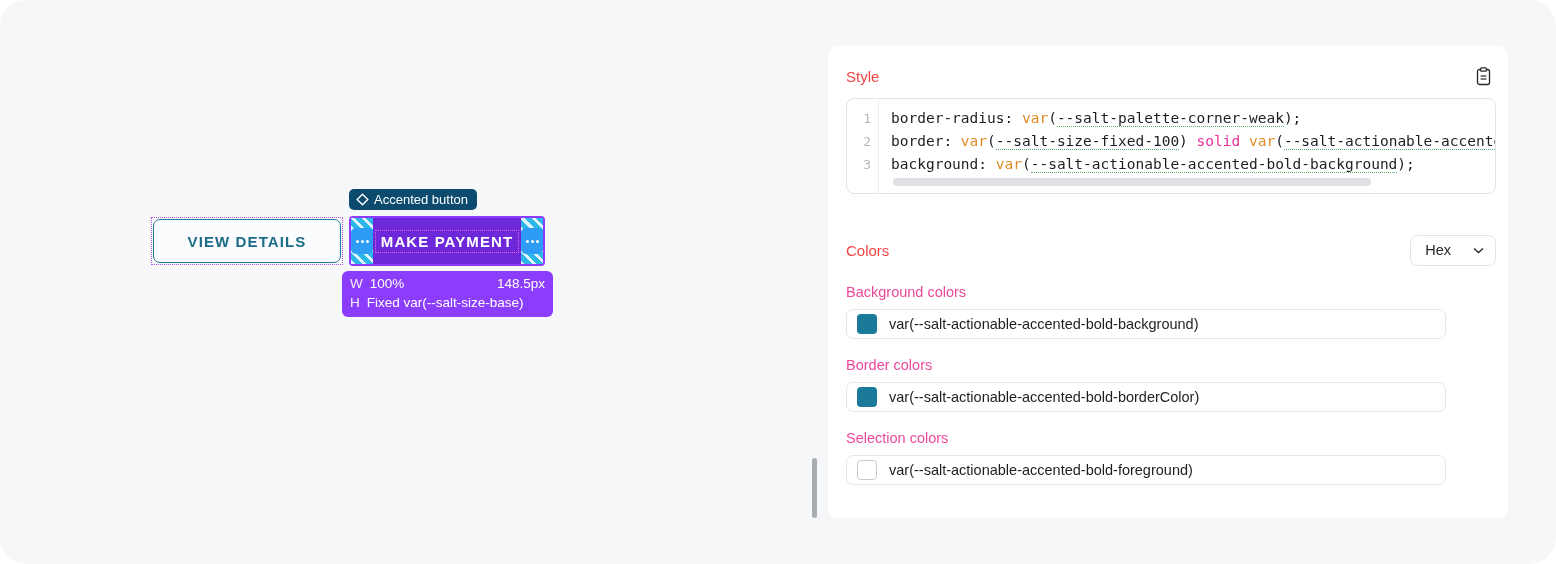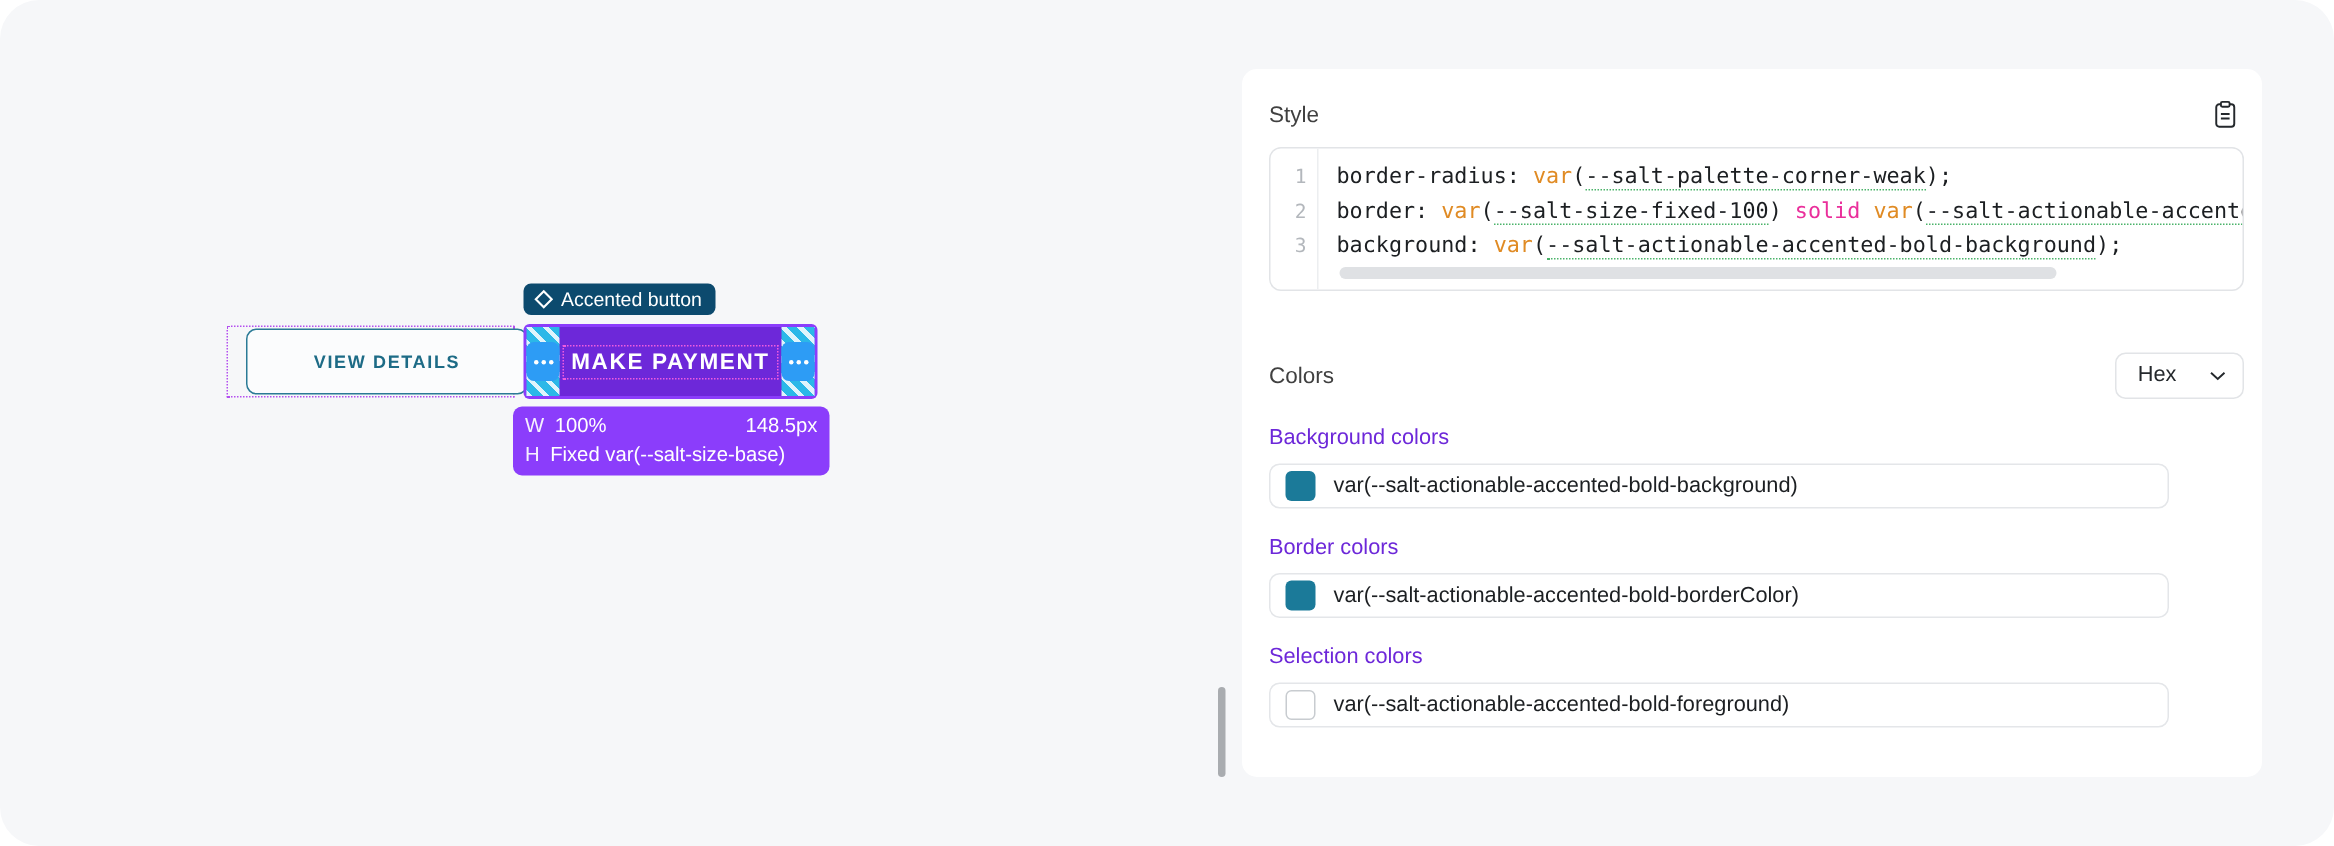--- a/index.html
+++ b/index.html
@@ -55,24 +55,23 @@
     width: 188px;
     height: 44px;
     box-sizing: border-box;
     background: #fbfcfd;
     border: 1.5px solid #2a7a96;
     border-radius: 7px;
     display: flex;
     align-items: center;
     justify-content: center;
     color: #1d6b86;
-    font-size: 12px;
+    font-size: 15px;
     font-weight: bold;
     letter-spacing: 1.1px;
-    margin-left: 11px;
   }
 
   
   .badge-label {
     position: absolute;
     left: 349px;
     top: 189px;
     height: 21px;
     padding: 0 9px 0 7px;
     background: #0c4a6e;
@@ -209,21 +208,21 @@
   }
 
   .sec-head {
     display: flex;
     align-items: center;
     justify-content: space-between;
     height: 28px;
   }
   .sec-title {
     font-size: 15px;
-    color: #404040;
+    color: #ef4444;
   }
   .copy-btn {
     width: 26px; height: 26px;
     display: flex;
     align-items: center;
     justify-content: center;
   }
 
   
   .editor {
@@ -296,21 +295,21 @@
     border-radius: 7px;
     background: #ffffff;
     font-size: 14.5px;
     color: #24282c;
     box-sizing: border-box;
   }
 
   .group-label {
     margin-top: 18px;
     font-size: 14.5px;
-    color: #6d28d9;
+    color: #ec4899;
   }
   .color-field {
     margin-top: 9px;
     height: 30px;
     border: 1px solid #e4e6e9;
     border-radius: 7px;
     display: flex;
     align-items: center;
     padding: 0 10px;
     box-sizing: border-box;

